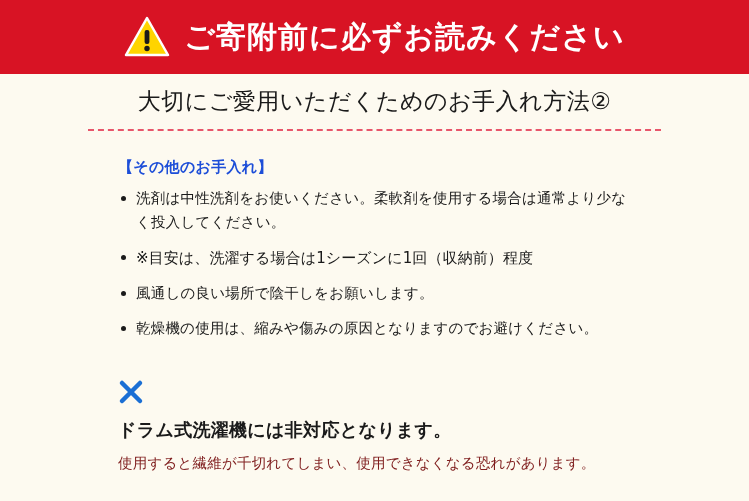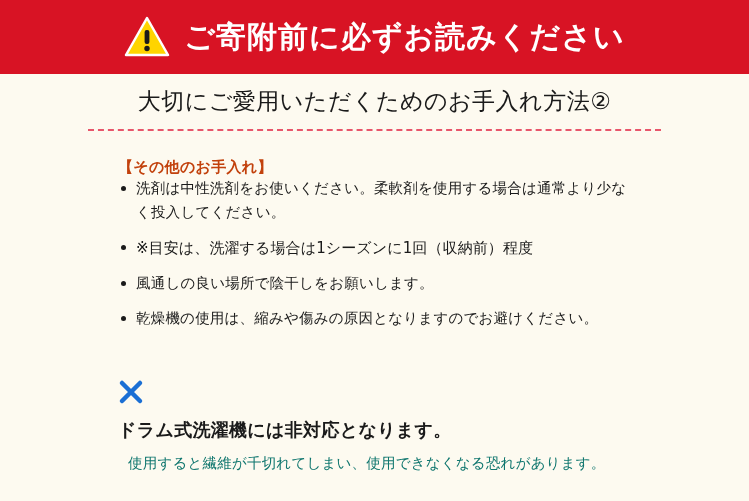--- a/index.html
+++ b/index.html
@@ -78,22 +78,22 @@
   
   .body-area {
     position: absolute;
     left: 118px;
     top: 158px;
     width: 520px;
   }
   .section-head {
     font-size: 15px;
     font-weight: bold;
-    color: #c2410c;
-    margin: 0 0 0 0;
+    color: #1d4ed8;
+    margin: 0 0 10px 0;
     letter-spacing: 0.3px;
   }
   ul.bullets {
     list-style: none;
     margin: 0;
     padding: 0;
   }
   ul.bullets > li {
     position: relative;
     padding-left: 18px;
@@ -149,23 +149,22 @@
     white-space: nowrap;
   }
   .red-underline {
     margin-top: 3px;
     width: 338px;
     height: 3px;
     background: #e03030;
   }
   .warn-sub {
     margin-top: 11px;
-    margin-left: 10px;
     font-size: 14.5px;
-    color: #0f766e;
+    color: #7f1d1d;
     letter-spacing: 0.2px;
     line-height: 1.5;
   }
 </style>
 </head>
 <body>
 
 <div class="page">
 
   <div class="banner">

